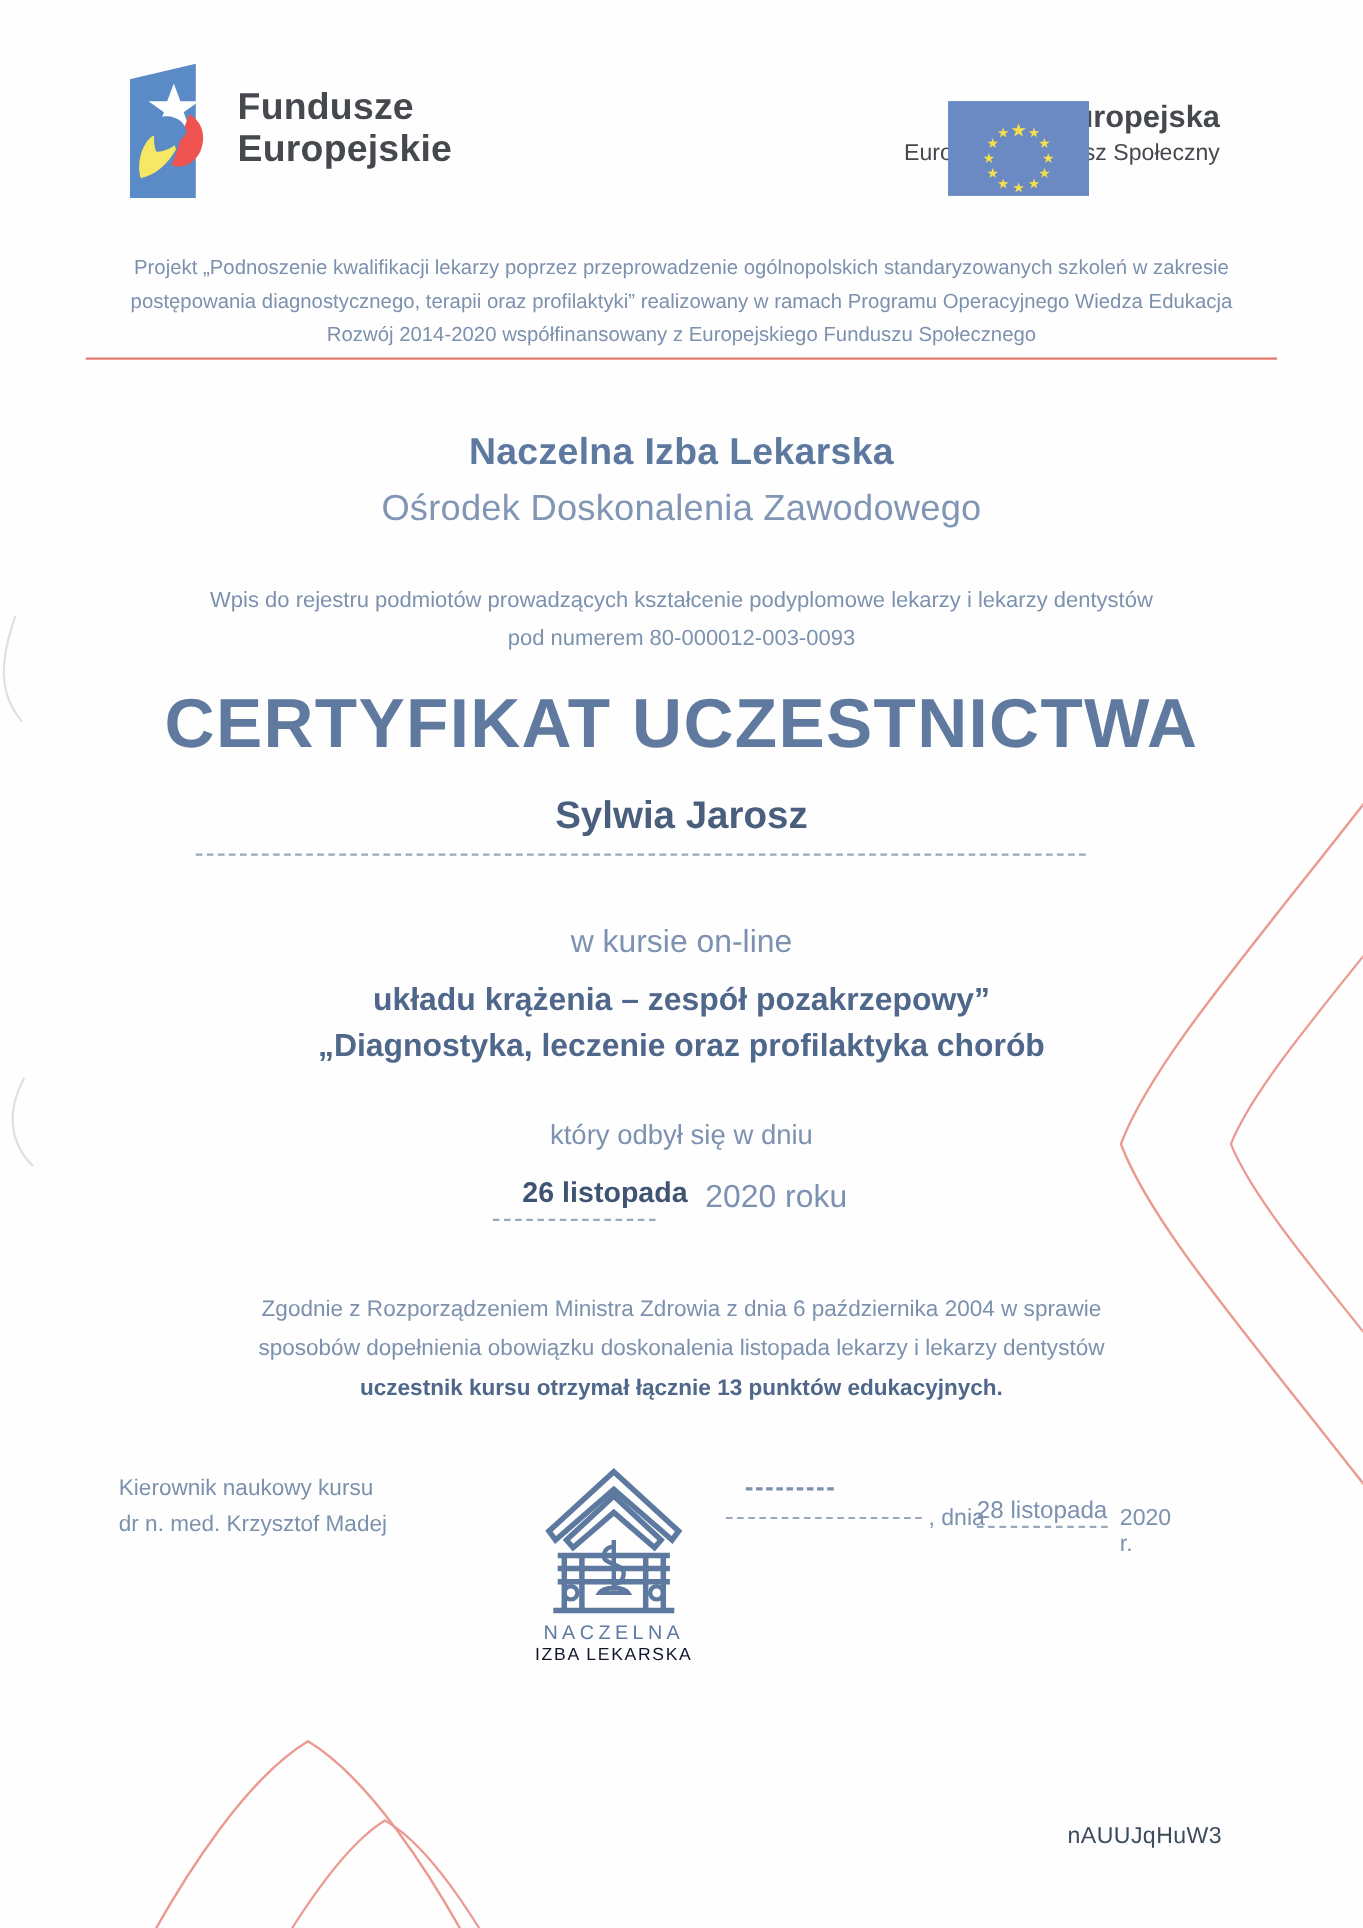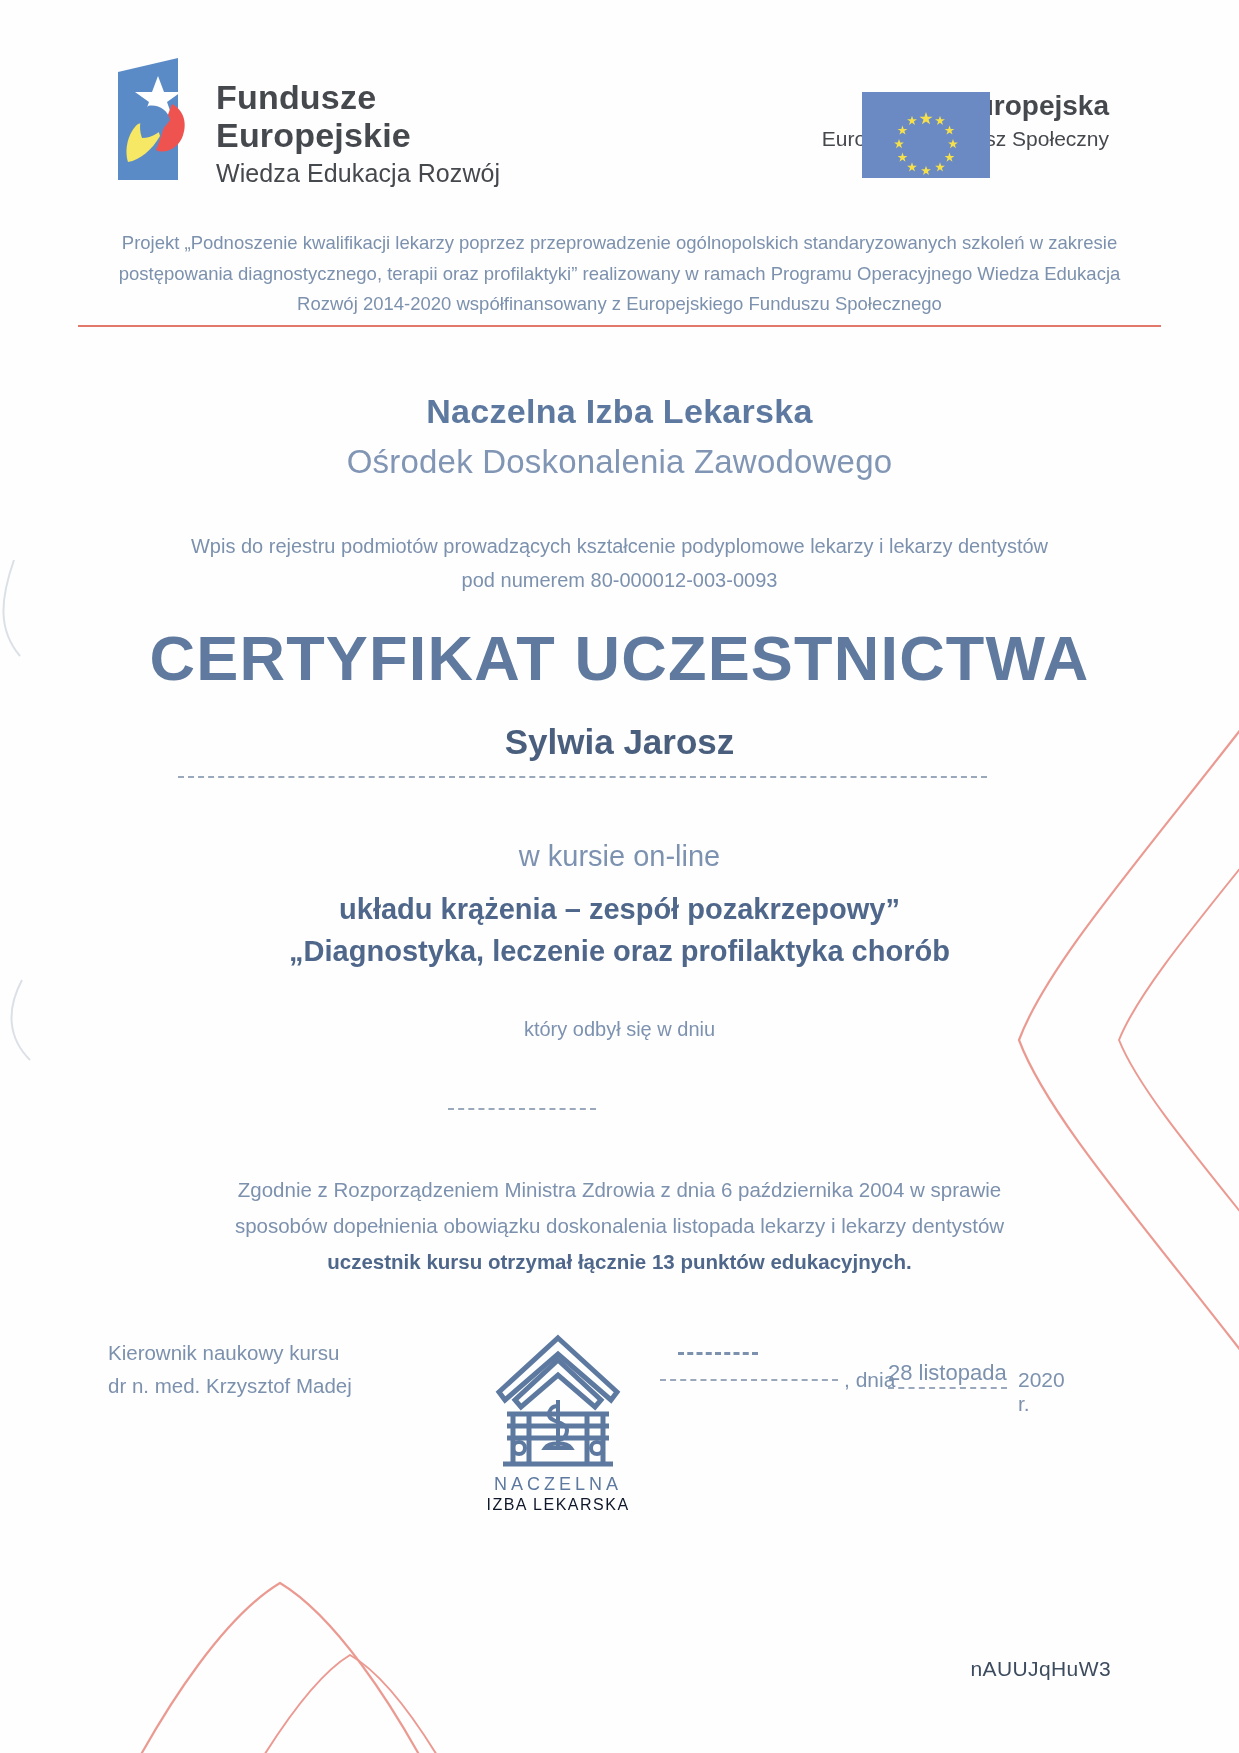--- a/index.html
+++ b/index.html
@@ -216,21 +216,21 @@
     font-weight: bold;
     color: #4f678a;
     line-height: 1.45;
   }
 
   .date-pre {
     position: absolute;
     left: 0; right: 0;
     top: 1018px;
     text-align: center;
-    font-size: 20px;
+    font-size: 25px;
     color: #7d92b0;
   }
   .date-row {
     position: absolute;
     left: 0; right: 0;
     top: 1072px;
     text-align: center;
     font-size: 29px;
     color: #7d92b0;
   }
@@ -381,21 +381,20 @@
           <path d="M40 18 L46 34 L63 34 L49 44 L55 61 L40 51 L25 61 L31 44 L17 34 L34 34 Z" fill="#ffffff"></path>
           <path d="M22 58 C34 56 44 62 46 72 C40 86 28 94 16 94 C8 86 10 68 22 58 Z" fill="#ffffff" opacity="0"></path>
           <path d="M54 46 C66 52 70 66 64 80 C58 92 46 96 38 92 C44 78 48 60 54 46 Z" fill="#ef5350"></path>
           <path d="M20 66 C30 62 40 68 42 78 C34 92 22 102 10 104 C6 92 10 74 20 66 Z" fill="#f6e764"></path>
           <path d="M30 48 C40 46 50 52 52 62 C44 74 34 80 24 80 C20 70 22 56 30 48 Z" fill="#5b8bc7"></path>
         </svg>
       </div>
       <div class="fe-text">
         <div class="fe-line1">Fundusze</div>
         <div class="fe-line2">Europejskie</div>
-        <div class="fe-line3">Wiedza Edukacja Rozwój</div>
       </div>
     </div>
 
     <div class="eu-block">
       <div class="eu-line1">Unia Europejska</div>
       <div class="eu-line2">Europejski Fundusz Społeczny</div>
     </div>
 
     <div class="flag-box">
       <svg width="128" height="86" viewBox="0 0 128 86">
@@ -439,20 +438,23 @@
   <div class="participant">Sylwia Jarosz</div>
   <div class="name-rule"></div>
 
   <div class="course-pre">w kursie on-line</div>
   <div class="course-title">
     <div>układu krążenia – zespół pozakrzepowy”</div>
     <div>„Diagnostyka, leczenie oraz profilaktyka chorób</div>
   </div>
 
   <div class="date-pre">który odbył się w dniu</div>
+  <div class="date-row">
+    <span class="date-value">26 listopada</span><span class="date-year">2020 roku</span>
+  </div>
   <div class="date-rule"></div>
 
   <div class="legal">
     <div>Zgodnie z Rozporządzeniem Ministra Zdrowia z dnia 6 października 2004 w sprawie</div>
     <div>sposobów dopełnienia obowiązku doskonalenia listopada lekarzy i lekarzy dentystów</div>
     <div class="bold">uczestnik kursu otrzymał łącznie 13 punktów edukacyjnych.</div>
   </div>
 
   <div class="footer-left">
     <div>Kierownik naukowy kursu</div>

